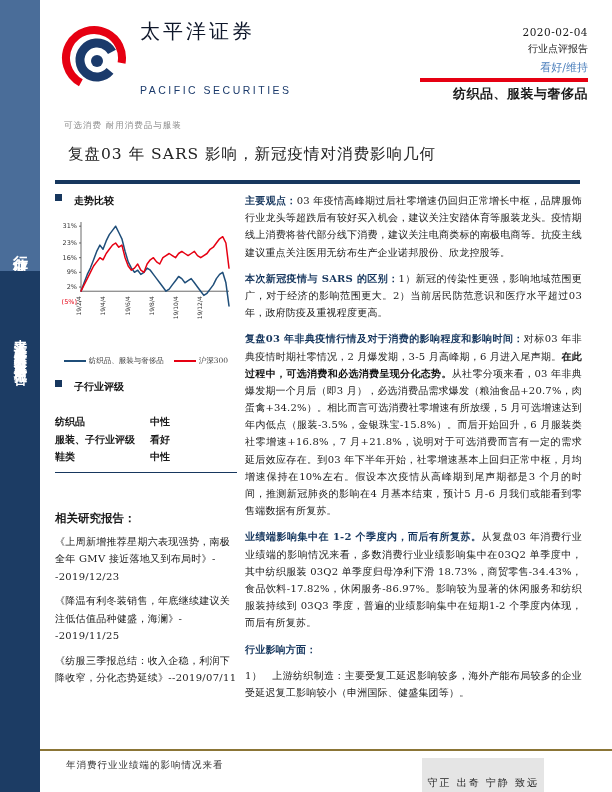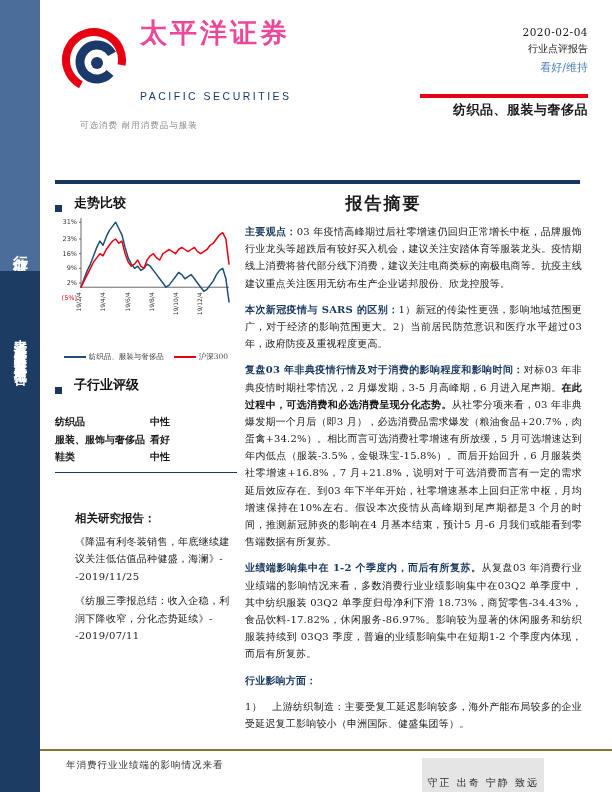--- a/index.html
+++ b/index.html
@@ -13,53 +13,53 @@
   .side-bottom{position:absolute;left:0;top:271px;width:40px;height:521px;background:#1c3c64;}
   .v-text{writing-mode:vertical-rl;text-orientation:upright;color:#ffffff;
           font-weight:bold;position:absolute;left:50%;transform:translateX(-50%);}
   .side-top .v-text{bottom:4px;font-size:15px;letter-spacing:4px;}
   .side-bottom .v-text{top:58px;font-size:13px;letter-spacing:2px;}
 
   
   .logo-wrap{position:absolute;left:60px;top:18px;display:flex;align-items:center;}
   .logo-mark{width:74px;height:80px;}
   .brand{margin-left:6px;}
-  .brand-cn{font-size:27px;font-weight:bold;color:#ec4899;letter-spacing:3px;line-height:1.1;}
+  .brand-cn{font-size:20px;font-weight:normal;color:#0f172a;letter-spacing:3px;line-height:1.1;}
   .brand-en{font-size:10.5px;color:#1b3a6b;letter-spacing:2.5px;font-family:"Liberation Sans",sans-serif;margin-top:42px;}
   .head-meta{position:absolute;right:24px;top:26px;text-align:right;width:220px;}
   .hm-date{font-size:10.5px;letter-spacing:.5px;}
   .hm-type{font-size:10px;margin-top:4px;}
-  .hm-rating{font-size:11px;color:#4a7ebb;margin-top:4px;padding-bottom:19px;}
+  .hm-rating{font-size:11px;color:#4a7ebb;margin-top:4px;padding-bottom:3px;}
   .hm-underline{width:168px;margin-left:auto;border-bottom:4px solid #e60012;}
   .hm-industry{font-size:13px;font-weight:bold;margin-top:3px;letter-spacing:.5px;}
 
   
-  .breadcrumb{position:absolute;left:80px;top:120px;font-size:8.5px;color:#8a8a8a;letter-spacing:1px;}
+  .breadcrumb{position:absolute;left:64px;top:120px;font-size:8.5px;color:#8a8a8a;letter-spacing:1px;}
   .doc-title{position:absolute;left:68px;top:144px;font-size:15.5px;color:#222;letter-spacing:1px;}
   .title-rule{position:absolute;left:55px;top:180px;width:525px;height:4px;background:#17375e;}
 
   
   .col-left{position:absolute;left:55px;top:194px;width:182px;}
   .col-right{position:absolute;left:245px;top:192px;width:337px;}
 
-  .sec-head{display:flex;align-items:flex-end;font-size:13px;font-weight:bold;color:#111;}
+  .sec-head{display:flex;align-items:flex-start;font-size:10px;font-weight:bold;color:#111;}
   .sq{width:7px;height:7px;background:#17375e;margin-right:12px;flex:0 0 auto;}
 
-  .chart-box{}
+  .chart-box{margin-top:8px;}
   .legend{display:flex;justify-content:center;gap:10px;margin-top:2px;}
   .legend-item{display:flex;align-items:center;font-size:7.5px;color:#444;}
   .legend-swatch{display:inline-block;width:22px;height:2px;margin-right:3px;}
 
   .ratings{margin-top:14px;}
   .rating-table{margin-top:21px;border-bottom:1.5px solid #17375e;padding-bottom:4px;}
   .rating-row{display:flex;align-items:center;margin:3px 0;}
   .rating-name{width:95px;font-size:10px;font-weight:bold;line-height:1.45;}
   .rating-val{font-size:10px;font-weight:bold;}
 
-  .reports{margin-top:38px;margin-left:20px;}
+  .reports{margin-top:38px;}
   .reports-head{font-size:11.5px;font-weight:bold;}
   .report-item{font-size:10px;line-height:1.75;margin-top:7px;color:#222;letter-spacing:.3px;}
 
   .analyst{margin-top:30px;}
   .analyst-head{font-size:11.5px;font-weight:bold;}
   .analyst-line{font-size:9.5px;margin-top:11px;padding-left:2px;color:#222;}
   .analyst-line .val{font-family:"Liberation Sans",sans-serif;font-size:9px;color:#333;}
 
   
   .summary-head{font-size:17px;font-weight:bold;text-align:center;letter-spacing:2px;margin:0 60px 8px 0;}
@@ -103,20 +103,21 @@
 
   <div class="head-meta">
     <div class="hm-date">2020-02-04</div>
     <div class="hm-type">行业点评报告</div>
     <div class="hm-rating">看好/维持</div>
     <div class="hm-underline"></div>
     <div class="hm-industry">纺织品、服装与奢侈品</div>
   </div>
 
   <div class="breadcrumb">可选消费 耐用消费品与服装</div>
+  <div class="doc-title">复盘03 年 SARS 影响，新冠疫情对消费影响几何</div>
   <div class="title-rule"></div>
 
   <div class="col-left">
 
     <div class="sec-head">
       <span class="sq"></span>
       <span>走势比较</span>
     </div>
 
     <div class="chart-box">
@@ -160,40 +161,40 @@
       <div class="sec-head">
         <span class="sq"></span>
         <span>子行业评级</span>
       </div>
       <div class="rating-table">
         <div class="rating-row">
           <span class="rating-name">纺织品</span>
           <span class="rating-val">中性</span>
         </div>
         <div class="rating-row">
-          <span class="rating-name">服装、服饰与奢侈品</span>
+          <span class="rating-name">服装、子行业评级</span>
           <span class="rating-val">看好</span>
         </div>
         <div class="rating-row">
           <span class="rating-name">鞋类</span>
           <span class="rating-val">中性</span>
         </div>
       </div>
     </div>
 
     <div class="reports">
       <div class="reports-head">相关研究报告：</div>
+      <div class="report-item">《上周新增推荐星期六表现强势，南极全年 GMV 接近落地又到布局时》--2019/12/23</div>
       <div class="report-item">《降温有利冬装销售，年底继续建议关注低估值品种健盛，海澜》--2019/11/25</div>
       <div class="report-item">《纺服三季报总结：收入企稳，利润下降收窄，分化态势延续》--2019/07/11</div>
     </div>
 
   </div>
 
   <div class="col-right summary">
-    <div class="summary-head">报告摘要</div>
     <p><span class="lead">主要观点：</span><span>03 年疫情高峰期过后社零增速仍回归正常增长中枢，品牌服饰行业龙头等超跌后有较好买入机会，建议关注安踏体育等服装龙头。疫情期线上消费将替代部分线下消费，建议关注电商类标的南极电商等。抗疫主线建议重点关注医用无纺布生产企业诺邦股份、欣龙控股等。</span></p>
     <p><span class="lead">本次新冠疫情与 SARS 的区别：</span><span>1）新冠的传染性更强，影响地域范围更广，对于经济的影响范围更大。2）当前居民防范意识和医疗水平超过03 年，政府防疫及重视程度更高。</span></p>
     <p><span class="lead">复盘03 年非典疫情行情及对于消费的影响程度和影响时间：</span><span>对标03 年非典疫情时期社零情况，2 月爆发期，3-5 月高峰期，6 月进入尾声期。</span><b>在此过程中，可选消费和必选消费呈现分化态势。</b><span>从社零分项来看，03 年非典爆发期一个月后（即3 月），必选消费品需求爆发（粮油食品+20.7%，肉蛋禽+34.2%）。相比而言可选消费社零增速有所放缓，5 月可选增速达到年内低点（服装-3.5%，金银珠宝-15.8%）。而后开始回升，6 月服装类社零增速+16.8%，7 月+21.8%，说明对于可选消费而言有一定的需求延后效应存在。到03 年下半年开始，社零增速基本上回归正常中枢，月均增速保持在10%左右。假设本次疫情从高峰期到尾声期都是3 个月的时间，推测新冠肺炎的影响在4 月基本结束，预计5 月-6 月我们或能看到零售端数据有所复苏。</span></p>
     <p><span class="lead">业绩端影响集中在 1-2 个季度内，而后有所复苏。</span><span>从复盘03 年消费行业业绩端的影响情况来看，多数消费行业业绩影响集中在03Q2 单季度中，其中纺织服装 03Q2 单季度归母净利下滑 18.73%，商贸零售-34.43%，食品饮料-17.82%，休闲服务-86.97%。影响较为显著的休闲服务和纺织服装持续到 03Q3 季度，普遍的业绩影响集中在短期1-2 个季度内体现，而后有所复苏。</span></p>
     <p><span class="lead">行业影响方面：</span></p>
     <p><span>1）　上游纺织制造：主要受复工延迟影响较多，海外产能布局较多的企业受延迟复工影响较小（申洲国际、健盛集团等）。</span></p>
   </div>
 
   <div class="footer-line"></div>
   <div class="footer-disclaimer">年消费行业业绩端的影响情况来看</div>

